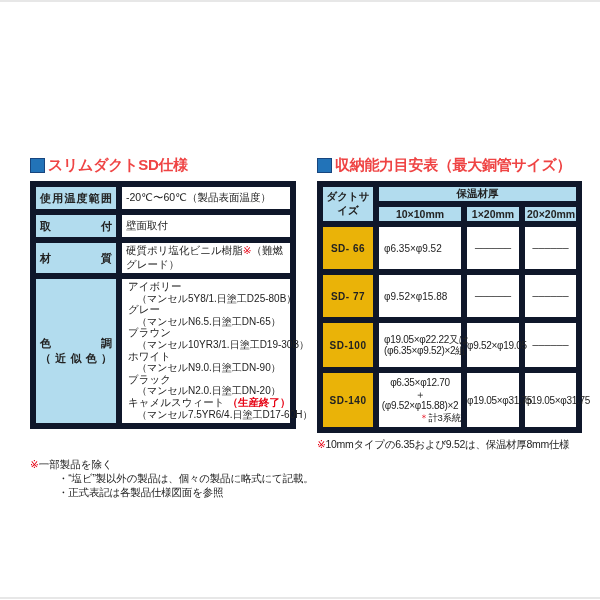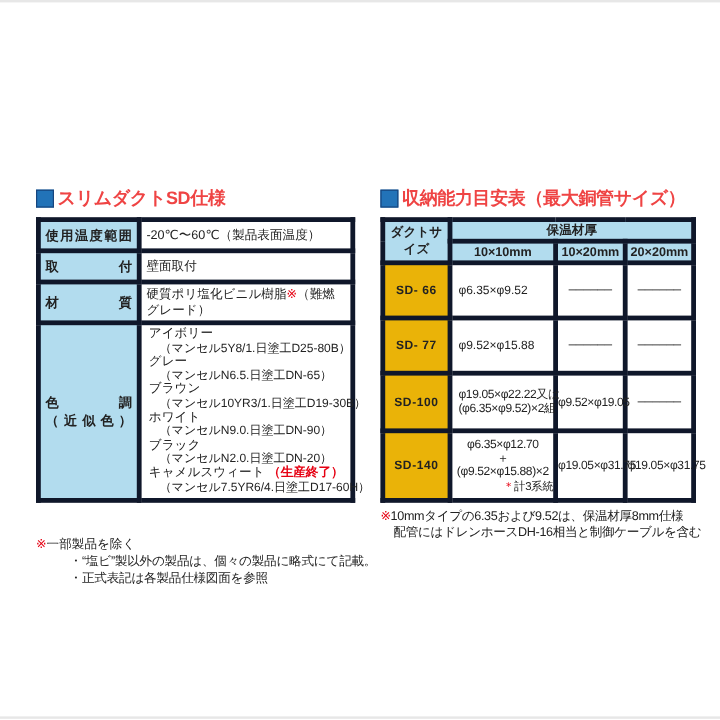--- a/index.html
+++ b/index.html
@@ -20,21 +20,21 @@
   .block.right { left:317px; width:259px; }
 
   .title {
     display:flex; align-items:center; gap:3px;
     font-size:15px; font-weight:bold; color:#ef4444;
     margin:0 0 6px 0; white-space:nowrap; letter-spacing:-0.3px;
   }
   .sq { width:13px; height:13px; background:#2273b8; border:1px solid #17457e; flex:0 0 auto; }
 
   table { border-collapse:collapse; table-layout:fixed; width:100%; }
-  th, td { border:4px solid #0f172a; padding:1px 4px; vertical-align:middle; }
+  th, td { border:6px solid #0f172a; padding:1px 4px; vertical-align:middle; }
   th { background:#b2dcee; font-weight:bold; font-size:11px; text-align:left; }
 
   
   .spec th { width:72px; }
   .spec td { font-size:10.5px; }
   .jlabel { display:block; text-align:justify; text-align-last:justify; }
   .h20 { height:20px; } .h26 { height:26px; }
   .colorcell { padding:2px 4px 3px 6px;border-radius:20px; }
   .cname  { line-height:11.6px; white-space:nowrap; }
   .cdetail{ line-height:11.6px; padding-left:9px; font-size:10px; white-space:nowrap; }
@@ -148,21 +148,21 @@
         <col class="c2">
         <col class="c3">
       </colgroup>
     <tbody>
       <tr class="hrow1">
         <th rowspan="2">ダクトサイズ</th>
         <th colspan="3">保温材厚</th>
       </tr>
       <tr class="hrow2">
         <th>10×10mm</th>
-        <th>10×20mm</th>
+        <th>1×20mm</th>
         <th>20×20mm</th>
       </tr>
 
       <tr class="r40">
         <td class="sizecell">SD- 66</td>
         <td class="cellL">φ6.35×φ9.52</td>
         <td class="cellC"><span class="dashline">──────</span></td>
         <td class="cellC"><span class="dashline">──────</span></td>
       </tr>
 
@@ -194,15 +194,14 @@
         <td class="cellC cell-xs">φ19.05×φ31.75</td>
         <td class="cellC cell-xs">φ19.05×φ31.75</td>
       </tr>
     </tbody>
   </table>
 
   <div class="rfoot">
     <div class="l1">
       <span class="red">※</span><span>10mmタイプの6.35および9.52は、保温材厚8mm仕様</span>
     </div>
-    <div class="l2">配管にはドレンホースDH-16相当と制御ケーブルを含む</div>
   </div>
 </section>
 
 </body></html>

